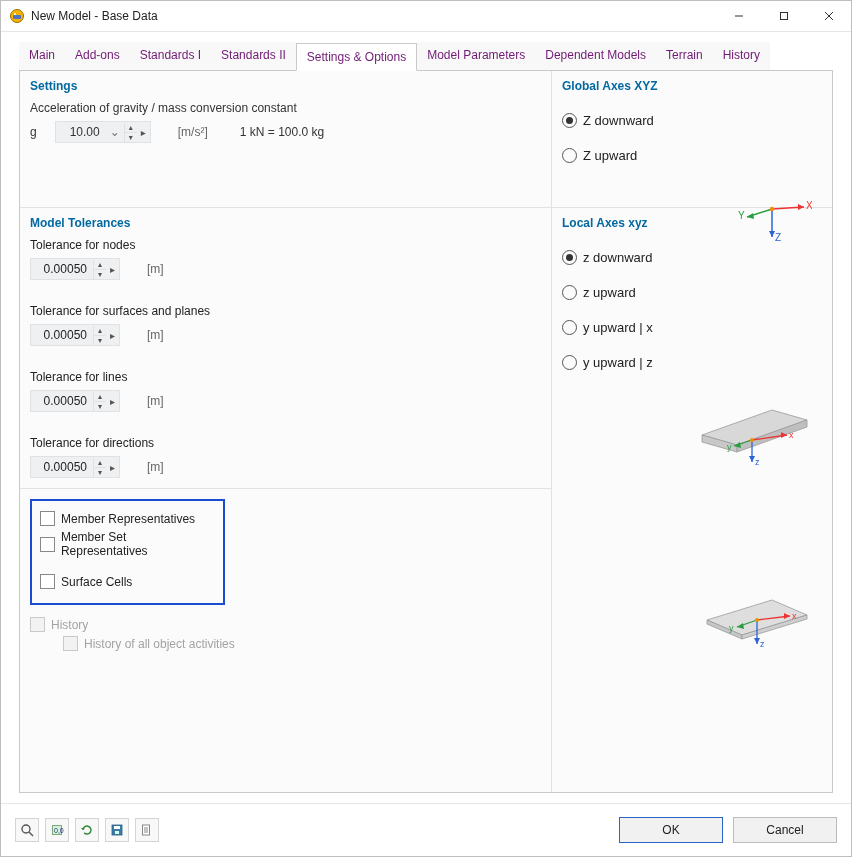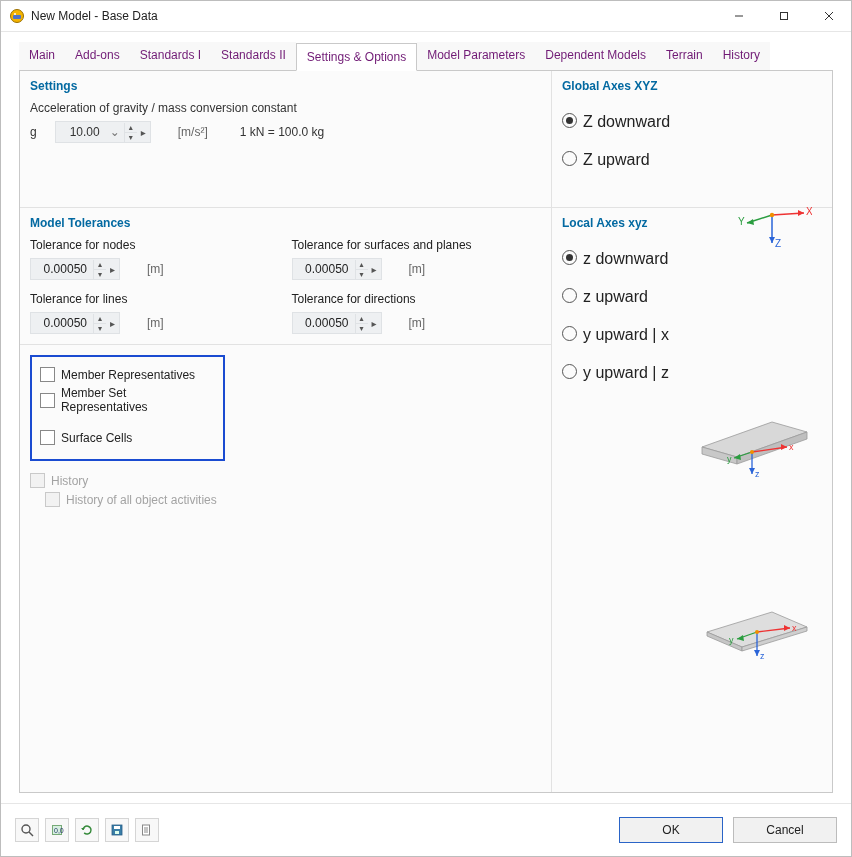--- a/index.html
+++ b/index.html
@@ -145,54 +145,55 @@
   .spin .s:first-child { border-bottom: 1px solid #dfe2e5; }
   .play {
     padding: 0 4px;
     color: #555;
     font-size: 10px;
     cursor: pointer;
   }
   .unit { color: #666; margin-left: 21px; }
   .tol-grid {
     display: grid;
-    grid-template-columns: 1fr 1fr;
+    grid-template-columns: 1fr;
     column-gap: 12px;
     row-gap: 12px;
+    gap: 24px;
   }
   .tol-block label { display: block; margin-bottom: 4px; font-size: 12px; }
   .options-box {
     border: 2px solid #1a4bd1;
     padding: 6px 8px 10px 8px;
     margin: 4px 0 12px 0;
     width: 175px;
   }
   .chk-row {
     display: flex;
     align-items: center;
     gap: 6px;
     margin: 4px 0;
     font-size: 12px;
   }
-  .chk-row.indent { margin-left: 15px; }
+  .chk-row.indent { margin-left: 33px; }
   .chk-row.disabled { color: #a3a3a3; }
   .chk {
     width: 13px; height: 13px;
     border: 1px solid #888;
     background: #fff;
     display: inline-block;
   }
   .chk.disabled { border-color: #c9c9c9; background: #f2f2f2; }
   .sep { height: 8px; }
   
   .radio-row {
     display: flex;
     gap: 6px;
     margin: 20px 0;
-    font-size: 16px;
+    font-size: 13px;
   }
   .radio-outer {
     width: 13px; height: 13px; border-radius: 50%;
     border: 1px solid #555; display: inline-flex;
     align-items: center; justify-content: center;
   }
   .radio-inner {
     width: 7px; height: 7px; border-radius: 50%;
     background: #333;
   }

